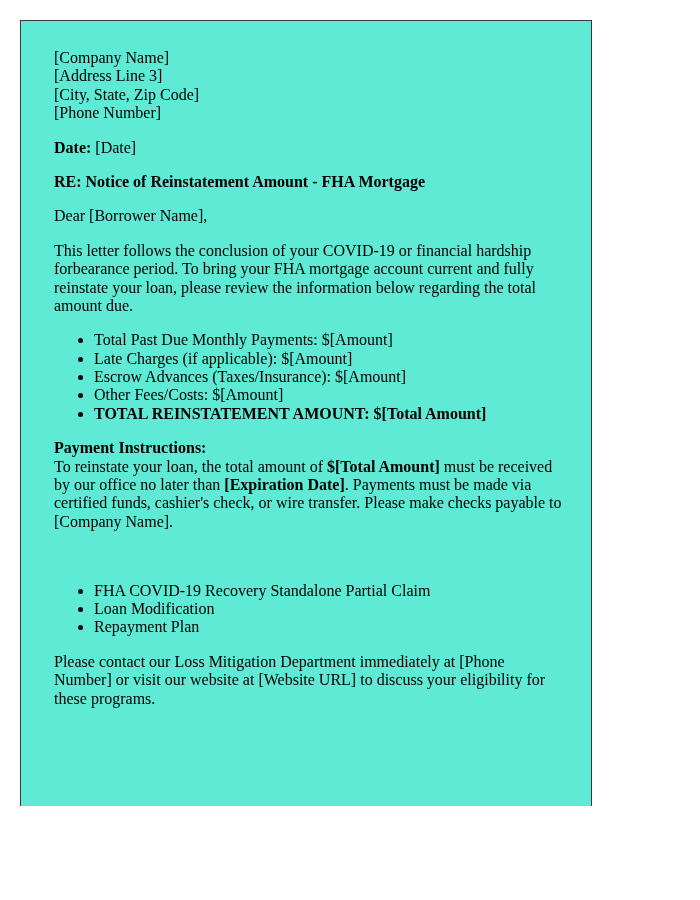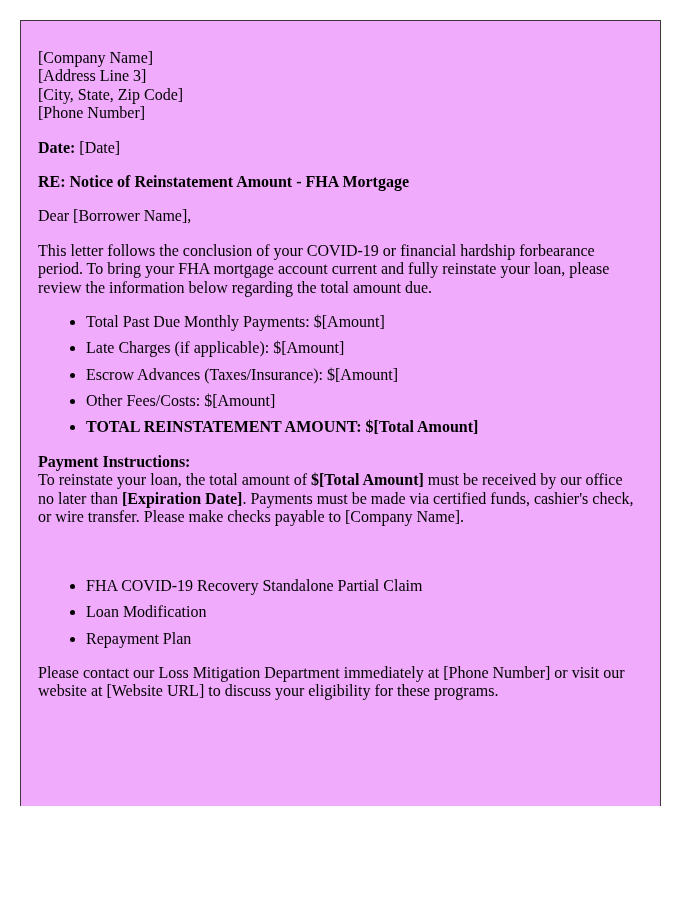--- a/index.html
+++ b/index.html
@@ -11,35 +11,35 @@
     width: 700px;
     height: 900px;
     position: relative;
     font-family: "Liberation Serif", "DejaVu Serif", serif;
     color: #000000;
   }
   .letter {
     position: absolute;
     left: 20px;
     top: 20px;
-    width: 641px;
+    width: 572px;
     height: 786px;
     box-sizing: border-box;
     border: 1.5px solid #3a3a3a;
     border-bottom: none;
-    padding: 28px 25px 0 17px;
+    padding: 28px 25px 0 33px;
     font-size: 16px;
     line-height: 1.15;
     overflow: hidden;
-    background: #f0abfc;
+    background: #5eead4;
   }
   .letter p { margin: 16px 0; }
   .letter p.first { margin-top: 0; }
   .letter ul { margin: 16px 0; padding-left: 40px; }
-  .letter li { margin: 8px; }
+  .letter li { margin: 0; }
   .bold { font-weight: bold; }
 </style>
 </head>
 <body>
 
 <div class="letter">
 
   <p class="first"><span>[Company Name]</span><br><span>[Address Line 3]</span><br><span>[City, State, Zip Code]</span><br><span>[Phone Number]</span></p>
 
   <p><strong>Date:</strong> <span>[Date]</span></p>

